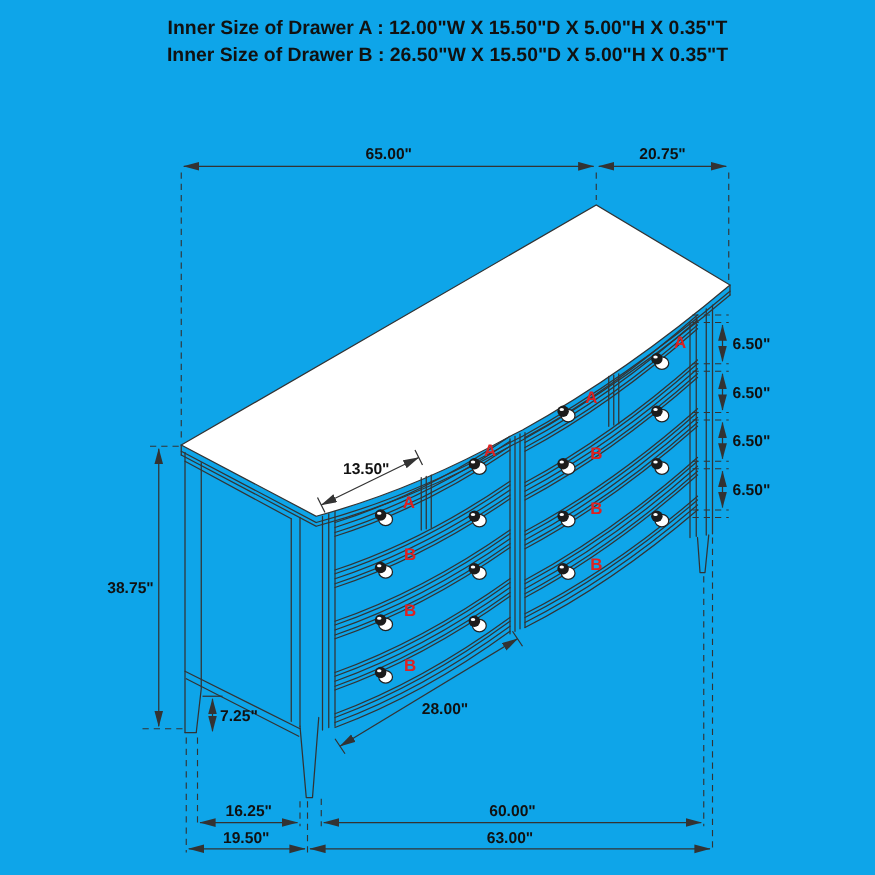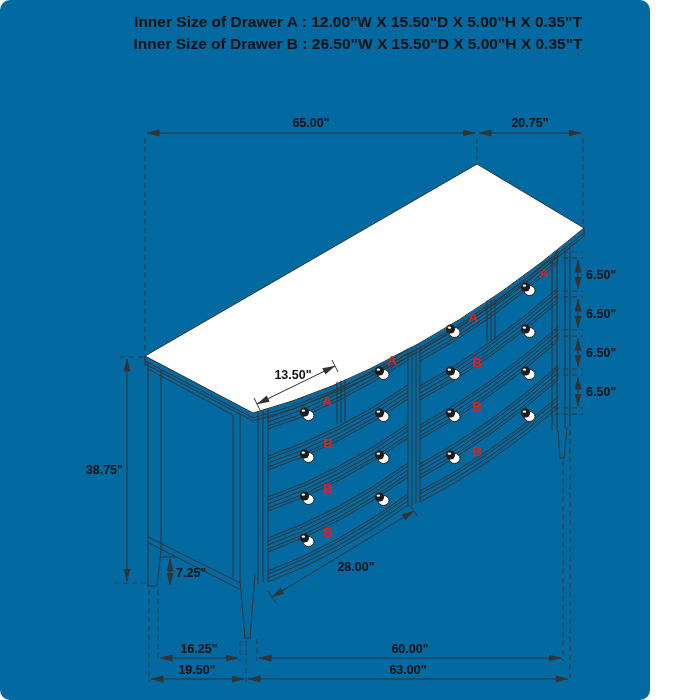--- a/index.html
+++ b/index.html
@@ -1,16 +1,16 @@
 <!DOCTYPE html>
 <html><head>
 <meta charset="utf-8">
 <style>
   html,body{margin:0;padding:0;background:#ffffff;}
-  #stage{width:650px;height:700px;position:relative;background:#0369a1;overflow:hidden;border-radius:10px;}
+  #stage{width:700px;height:700px;position:relative;background:#0ea5e9;overflow:hidden;}
   svg{display:block;}
   .ln  {stroke:#333;fill:none;stroke-width:1;stroke-linecap:round;}
   .fillw{fill:#fff;stroke:#333;stroke-width:1;}
   .dsh {stroke:#333;fill:none;stroke-width:0.9;stroke-dasharray:5 4;}
   .dim {stroke:#333;fill:none;stroke-width:1;}
   .tick{stroke:#333;fill:none;stroke-width:1;}
   .lbl {font:bold 12.5px "Liberation Sans",sans-serif;fill:#111;}
   .mid {text-anchor:middle;}
   .enda{text-anchor:end;}
   .hdr {font:bold 15.5px "Liberation Sans",sans-serif;fill:#111;text-anchor:middle;}

